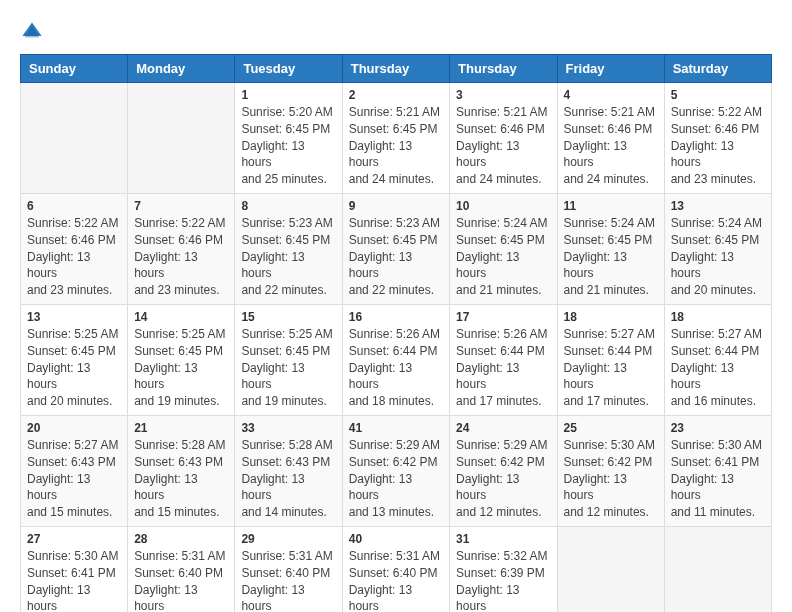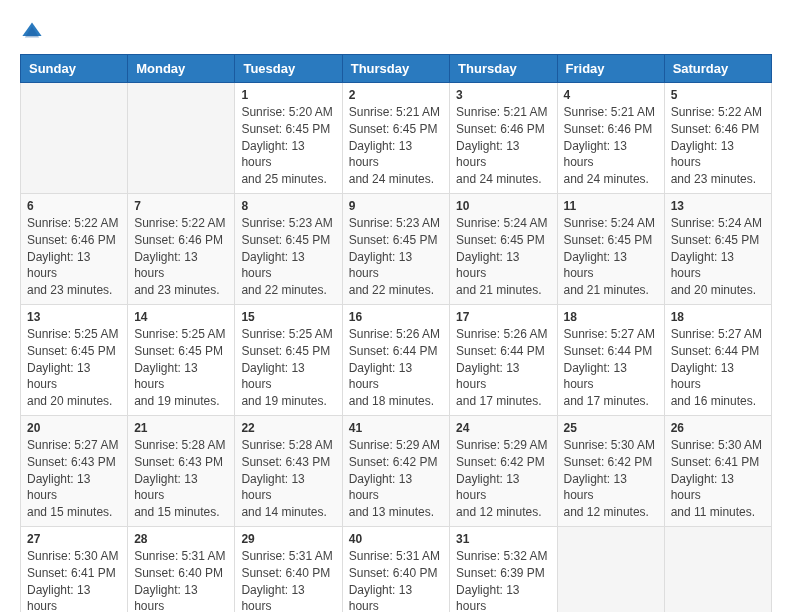--- a/index.html
+++ b/index.html
@@ -200,37 +200,37 @@
       <tr>
         <td>
           <span class="day-number">20</span>
           <div class="day-info">Sunrise: 5:27 AM<br>Sunset: 6:43 PM<br>Daylight: 13 hours<br>and 15 minutes.</div>
         </td>
         <td>
           <span class="day-number">21</span>
           <div class="day-info">Sunrise: 5:28 AM<br>Sunset: 6:43 PM<br>Daylight: 13 hours<br>and 15 minutes.</div>
         </td>
         <td>
-          <span class="day-number">22</span>
+          <span class="day-number">33</span>
           <div class="day-info">Sunrise: 5:28 AM<br>Sunset: 6:43 PM<br>Daylight: 13 hours<br>and 14 minutes.</div>
         </td>
         <td>
           <span class="day-number">41</span>
           <div class="day-info">Sunrise: 5:29 AM<br>Sunset: 6:42 PM<br>Daylight: 13 hours<br>and 13 minutes.</div>
         </td>
         <td>
           <span class="day-number">24</span>
           <div class="day-info">Sunrise: 5:29 AM<br>Sunset: 6:42 PM<br>Daylight: 13 hours<br>and 12 minutes.</div>
         </td>
         <td>
           <span class="day-number">25</span>
           <div class="day-info">Sunrise: 5:30 AM<br>Sunset: 6:42 PM<br>Daylight: 13 hours<br>and 12 minutes.</div>
         </td>
         <td>
-          <span class="day-number">26</span>
+          <span class="day-number">23</span>
           <div class="day-info">Sunrise: 5:30 AM<br>Sunset: 6:41 PM<br>Daylight: 13 hours<br>and 11 minutes.</div>
         </td>
       </tr>
       <tr>
         <td>
           <span class="day-number">27</span>
           <div class="day-info">Sunrise: 5:30 AM<br>Sunset: 6:41 PM<br>Daylight: 13 hours<br>and 10 minutes.</div>
         </td>
         <td>
           <span class="day-number">28</span>

